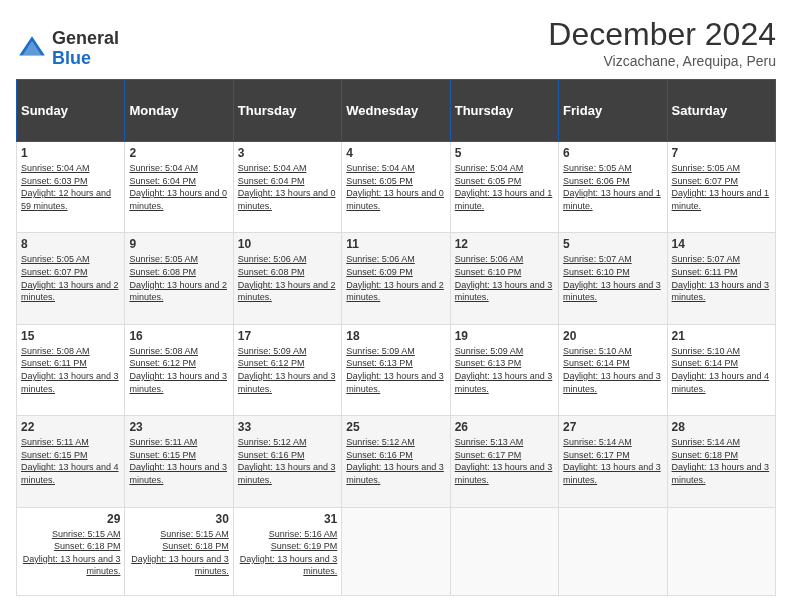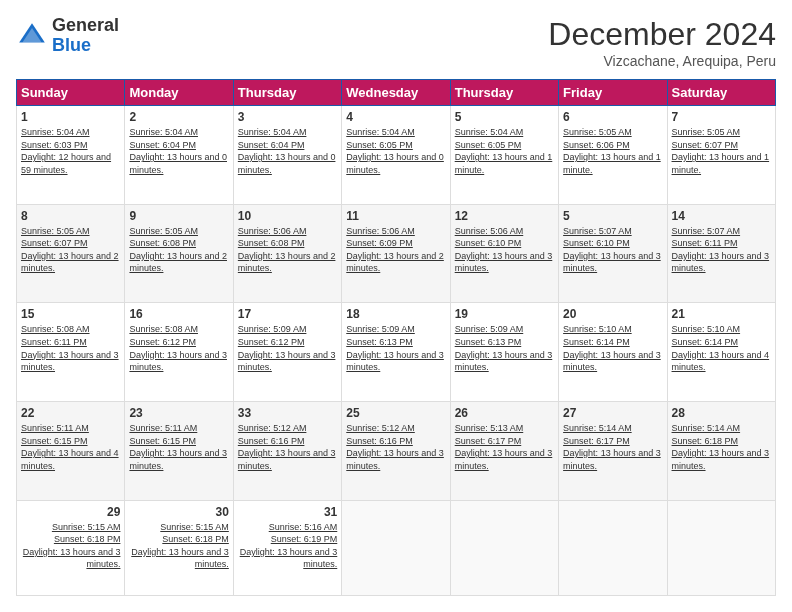--- a/index.html
+++ b/index.html
@@ -13,21 +13,21 @@
     .page {
       width: 792px;
       height: 612px;
       padding: 16px;
       display: flex;
       flex-direction: column;
     }
     .header {
       display: flex;
       justify-content: space-between;
-      align-items: flex-start;
+      align-items: flex-end;
       margin-bottom: 10px;
     }
     .logo {
       display: flex;
       align-items: center;
       gap: 4px;
     }
     .logo-text {
       display: flex;
       flex-direction: column;
@@ -60,25 +60,25 @@
       color: #555;
     }
     .calendar {
       flex: 1;
       border: 1px solid #ccc;
       border-collapse: collapse;
       width: 100%;
       table-layout: fixed;
     }
     .calendar th {
-      background: #be185d;
+      background: #404040;
       color: #fff;
       font-size: 13px;
       font-weight: bold;
-      padding: 5px 4px;
+      padding: 23px 4px;
       text-align: left;
       border: 1px solid #1a5aaa;
     }
     .calendar td {
       vertical-align: top;
       padding: 4px 4px;
       border: 1px solid #ddd;
       font-size: 9.5px;
       color: #333;
       background: #fff;

